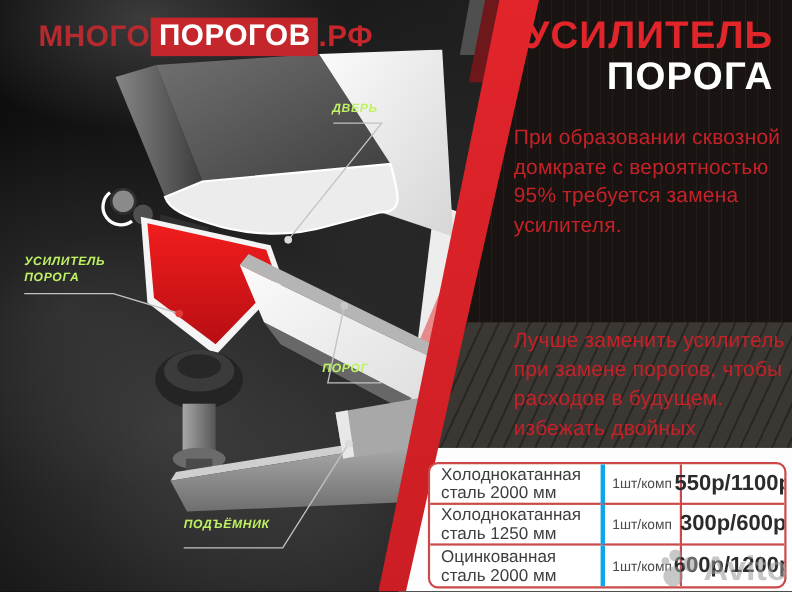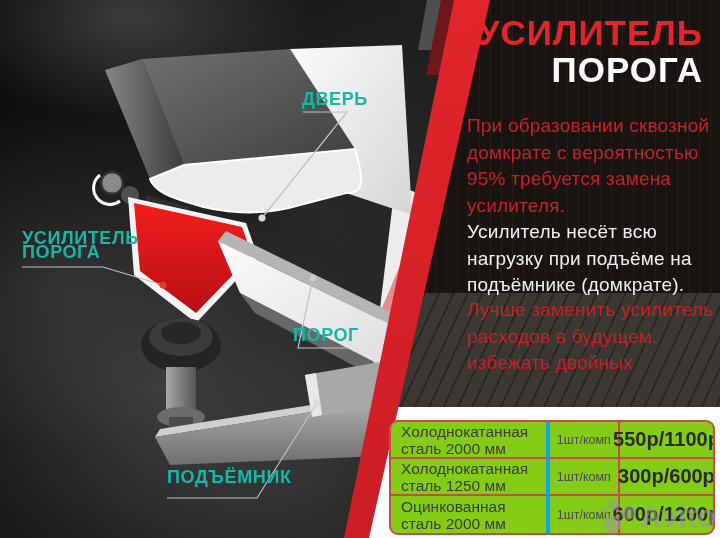--- a/index.html
+++ b/index.html
@@ -45,31 +45,31 @@
   .title .t1{color:#e2252b;}
   .title .t2{color:#ffffff;}
 
   
   .para{left:467px;width:250px;z-index:8;font-size:19px;line-height:26.5px;letter-spacing:.2px;}
   .para.red{color:#c52128;}
   .para.white{color:#f0f0f0;}
   .p1{top:113px;} .p2{top:219px;} .p3{top:297px;}
 
   
-  .dlabel{z-index:8;color:#14b8a6;font-weight:700;font-size:18px;letter-spacing:.6px;line-height:14px;}
+  .dlabel{z-index:8;color:#bef264;font-weight:700;font-size:11px;letter-spacing:.6px;line-height:14px;font-style:italic;}
   .lbl-door{left:302px;top:92px;}
   .lbl-reinf{left:22px;top:231px;width:80px;}
   .lbl-sill{left:293px;top:328px;}
   .lbl-lift{left:167px;top:470px;}
 
   
   .diagram{left:15px;top:45px;z-index:2;}
 
   
-  .price-table{left:389px;top:420px;width:322px;height:111px;z-index:8;background:#84cc16;
+  .price-table{left:389px;top:420px;width:322px;height:111px;z-index:8;background:#ffffff;
     border:2px solid #cb4a49;border-radius:9px;display:grid;
     grid-template-columns:48% 22.5% 29.5%;grid-auto-rows:1fr;overflow:hidden;}
   .cell{display:flex;align-items:center;border-color:#cb4a49;box-sizing:border-box;}
   .cell.mat{padding-left:10px;font-size:15.5px;line-height:17px;color:#3d3d3d;}
   .cell.qty{justify-content:center;font-size:12.5px;color:#4a4a4a;border-left:4px solid #0ea5e9;}
   .cell.price{justify-content:center;font-size:20px;font-weight:700;color:#2b2b2b;border-left:2px solid #cb4a49;}
   .cell.rb{border-bottom:2px solid #cb4a49;}
 
   
   .watermark{right:4px;bottom:2px;z-index:10;display:flex;align-items:center;gap:3px;opacity:.55;}
@@ -168,39 +168,40 @@
 
   <div class="abs right-panel">
     <div class="panel-vlines"></div>
     <div class="panel-diag"></div>
   </div>
   <div class="abs white-region"></div>
   <div class="abs gray-sliver"></div>
   <div class="abs maroon-sliver"></div>
   <div class="abs red-stripe"></div>
 
+  <div class="abs logo">
+    <span class="p1">МНОГО</span>
+    <span class="p2">ПОРОГОВ</span>
+    <span class="p3">.РФ</span>
+  </div>
 
   <div class="abs title">
     <div class="t1">УСИЛИТЕЛЬ</div>
     <div class="t2">ПОРОГА</div>
   </div>
 
   <div class="abs para red p1">
     <div>При образовании сквозной</div>
     <div>домкрате с вероятностью</div>
     <div>95% требуется замена</div>
     <div>усилителя.</div>
   </div>
-  <div class="abs para white p2">
-    <div>Усилитель несёт всю</div>
-    <div>нагрузку при подъёме на</div>
-    <div>подъёмнике (домкрате).</div>
-  </div>
   <div class="abs para red p3">
     <div>Лучше заменить усилитель</div>
+    <div>при замене порогов, чтобы</div>
     <div>расходов в будущем.</div>
     <div>избежать двойных</div>
   </div>
 
   <div class="abs dlabel lbl-door">ДВЕРЬ</div>
   <div class="abs dlabel lbl-reinf">УСИЛИТЕЛЬ ПОРОГА</div>
   <div class="abs dlabel lbl-sill">ПОРОГ</div>
   <div class="abs dlabel lbl-lift">ПОДЪЁМНИК</div>
 
   <div class="price-table abs" style="position:absolute;">

